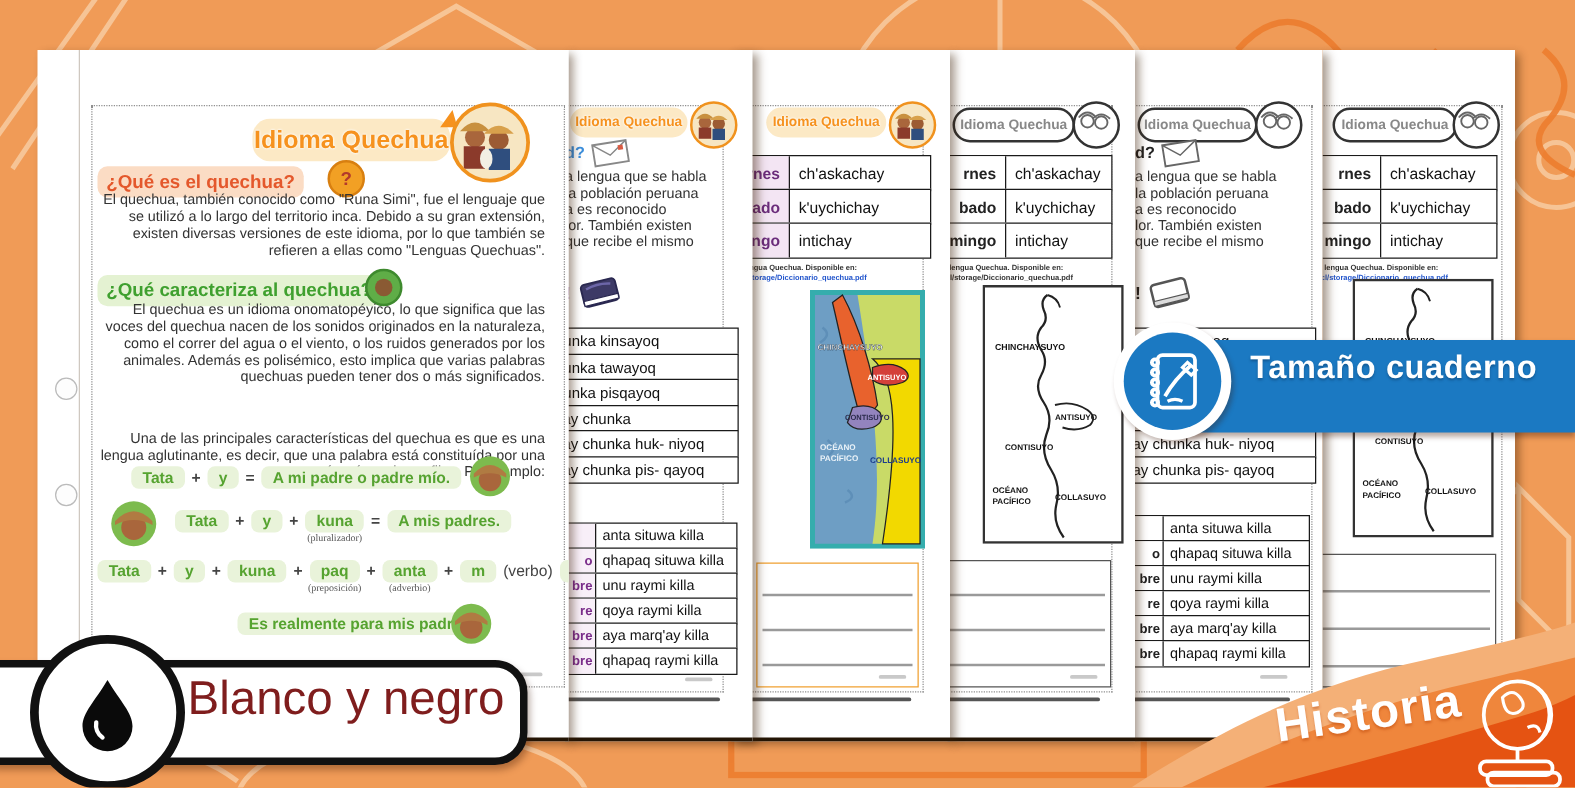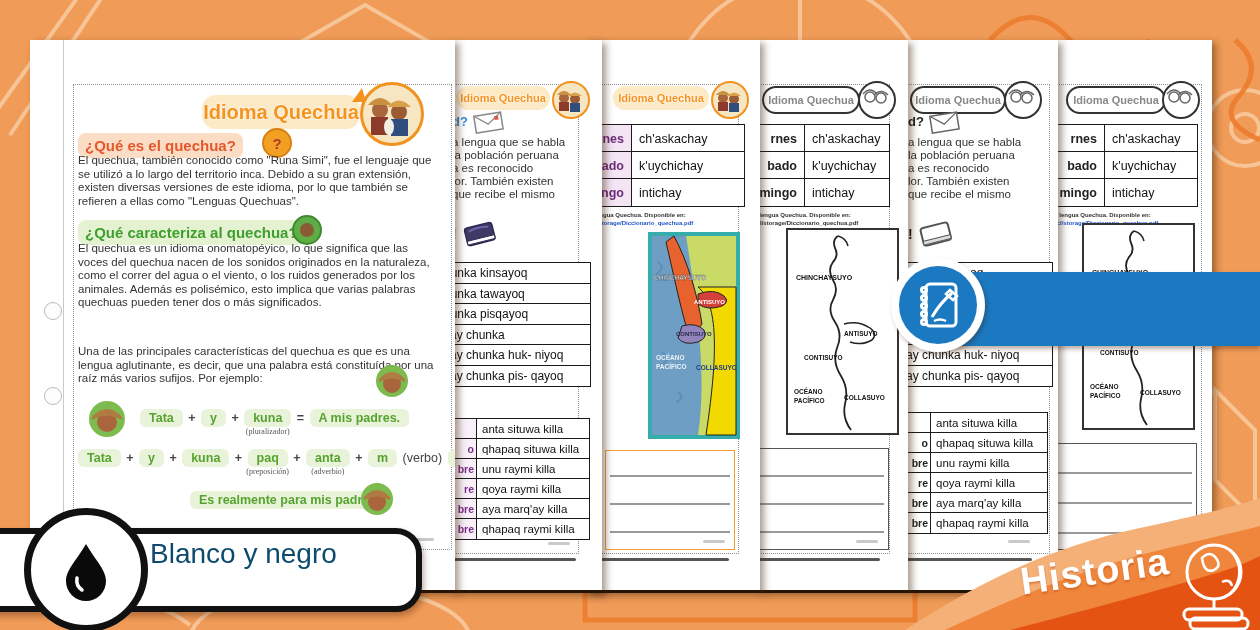--- a/index.html
+++ b/index.html
@@ -13,21 +13,21 @@
         box-shadow:4px 3px 7px rgba(60,30,5,.45);border-bottom:3px solid #241505;}
   .dotted{position:absolute;border:1px dotted #8f8f8f;}
   .bubble{position:absolute;background:#FCE9C5;border-radius:14px;display:flex;
           align-items:center;justify-content:center;color:#F6921E;font-weight:bold;
           text-shadow:0 0 2px #fff,0 0 2px #fff;}
   .bubble.bw{background:#fff;border:2px solid #333;color:#888;text-shadow:none;}
   .pcircle{position:absolute;border-radius:50%;overflow:hidden;}
   .heading{position:absolute;font-weight:bold;white-space:nowrap;border-radius:8px;padding:4px 7px;}
   .h-orange{color:#E4582C;background:#FBDCC4;}
   .h-green{color:#3FA02F;background:#E4F2D2;}
-  .para{position:absolute;color:#333;font-size:11.5px;line-height:13.6px;}
+  .para{position:absolute;color:#333;font-size:11.5px;line-height:13.6px;text-align:right;}
   .fragline{position:absolute;color:#333;font-size:11.5px;white-space:nowrap;}
   .chip{display:inline-block;background:#E9F3DA;color:#56A330;font-weight:bold;
         font-size:12.5px;border-radius:6px;padding:2px 9px;position:relative;}
   .sub{position:absolute;top:100%;left:50%;transform:translateX(-50%);
        font-size:8px;color:#555;font-weight:normal;white-space:nowrap;font-family:Liberation Serif, serif;}
   .op{display:inline-block;color:#444;font-weight:bold;font-size:12.5px;padding:2px 1px;}
   .exrow{position:absolute;white-space:nowrap;}
   .trow{position:absolute;background:#fff;border:1.5px solid #1a1a1a;
         font-size:12px;color:#111;display:flex;align-items:center;padding-left:5px;white-space:nowrap;}
   .mrow{position:absolute;display:flex;border:1.5px solid #1a1a1a;background:#fff;
@@ -56,21 +56,21 @@
   #sizebadge-text{left:975px;top:277px;width:280px;height:66px;z-index:41;color:#fff;
      font-weight:bold;font-size:26px;line-height:32px;text-align:center;
      text-shadow:0 2px 2px rgba(10,50,90,.45);letter-spacing:.5px;}
   #sizebadge-circle{left:891px;top:258px;width:94px;height:94px;border-radius:50%;
      background:#fff;z-index:42;display:flex;align-items:center;justify-content:center;
      box-shadow:2px 3px 4px rgba(60,20,0,.3);}
   #sizebadge-inner{width:78px;height:78px;border-radius:50%;background:#1B79C2;
      display:flex;align-items:center;justify-content:center;}
   #bwpill{left:-28px;top:528px;width:438px;height:72px;background:#fff;border:6px solid #111;
      border-radius:26px;z-index:45;box-shadow:2px 4px 6px rgba(60,20,0,.35);}
-  #bwlabel{left:150px;top:538px;width:260px;z-index:47;font-size:28px;color:#0c4a6e;z-index:47;}
+  #bwlabel{left:150px;top:538px;width:260px;z-index:47;font-size:38px;color:#7f1d1d;z-index:47;}
   #bwcircle{left:24px;top:508px;width:110px;height:110px;border-radius:50%;background:#fff;
      border:7px solid #111;z-index:46;display:flex;align-items:center;justify-content:center;}
   #waves{left:0;top:0;z-index:35;pointer-events:none;}
   #historia{left:1020px;top:548px;width:180px;z-index:36;color:#fff;font-weight:bold;
      font-size:38px;transform:rotate(-8deg);text-shadow:0 2px 2px rgba(180,60,0,.4);
      letter-spacing:1px;}
 </style>
 </head>
 <body>
 
@@ -404,20 +404,27 @@
   <div class="heading h-orange" style="left:48px;top:93px;font-size:15px;">¿Qué es el quechua?</div>
   <div class="qicon" style="left:232px;top:88px;width:26px;height:26px;background:#F2A024;border:2px solid #D87F10;color:#B33A2B;font-size:15px;">?</div>
   <div class="para" style="left:48px;top:114px;width:358px;">El quechua, también conocido como "Runa Simi", fue el lenguaje que se utilizó a lo largo del territorio inca. Debido a su gran extensión, existen diversas versiones de este idioma, por lo que también se refieren a ellas como "Lenguas Quechuas".</div>
   <div class="heading h-green" style="left:48px;top:180px;font-size:15px;">¿Qué caracteriza al quechua?</div>
   <div class="qicon" style="left:262px;top:175px;width:26px;height:26px;background:#5FAD47;border:2px solid #3E8A2E;">
       <span style="width:14px;height:14px;border-radius:50%;background:#8A5A33;display:block;"></span>
     </div>
   <div class="para" style="left:48px;top:202px;width:358px;">El quechua es un idioma onomatopéyico, lo que significa que las voces del quechua nacen de los sonidos originados en la naturaleza, como el correr del agua o el viento, o los ruidos generados por los animales. Además es polisémico, esto implica que varias palabras quechuas pueden tener dos o más significados.</div>
   <div class="para" style="left:48px;top:278px;width:358px;margin-top:27px;">Una de las principales características del quechua es que es una lengua aglutinante, es decir, que una palabra está constituída por una raíz más varios sufijos. Por ejemplo:</div>
 
+  <div class="exrow" style="left:75px;top:333px;">
+    <span class="chip">Tata</span>
+    <span class="op">+</span>
+    <span class="chip">y</span>
+    <span class="op">=</span>
+    <span class="chip">A mi padre o padre mío.</span>
+  </div>
   <svg class="abs" style="left:345px;top:324px;" width="34" height="34">
       <circle cx="17" cy="17" r="16" fill="#7DBB4E"></circle>
       <circle cx="17" cy="20" r="9" fill="#A9663C"></circle>
       <path d="M4,15 Q17,1 30,15 L30,18 Q17,11 4,18 Z" fill="#B07B42"></path>
     </svg>
 
   <svg class="abs" style="left:58px;top:360px;" width="38" height="38">
       <circle cx="19" cy="19" r="18" fill="#7DBB4E"></circle>
       <circle cx="19" cy="22" r="10" fill="#A9663C"></circle>
       <path d="M4,17 Q19,1 34,17 L34,20 Q19,12 4,20 Z" fill="#B07B42"></path>
@@ -473,20 +480,21 @@
     <path d="M 1222,582 q 8,-4 10,4" stroke-width="2.5"></path>
     <path d="M 1214,599 L 1214,609"></path>
     <rect x="1184" y="609" width="58" height="11" rx="5"></rect>
     <rect x="1190" y="618" width="58" height="11" rx="5"></rect>
   </g>
 </svg>
 <div id="historia" class="abs">Historia</div>
 
 <div id="sizebadge-rect" class="abs"></div>
 <div id="sizebadge-text" class="abs">
+  <div>Tamaño cuaderno</div>
 </div>
 <div id="sizebadge-circle" class="abs">
   <div id="sizebadge-inner">
     <svg width="56" height="56" viewBox="0 0 56 56">
       <g stroke="#fff" stroke-width="3" fill="none">
         <rect x="16" y="7" width="30" height="42" rx="4"></rect>
         <circle cx="14" cy="13" r="2.5"></circle>
           <circle cx="14" cy="21" r="2.5"></circle>
           <circle cx="14" cy="29" r="2.5"></circle>
           <circle cx="14" cy="37" r="2.5"></circle>

